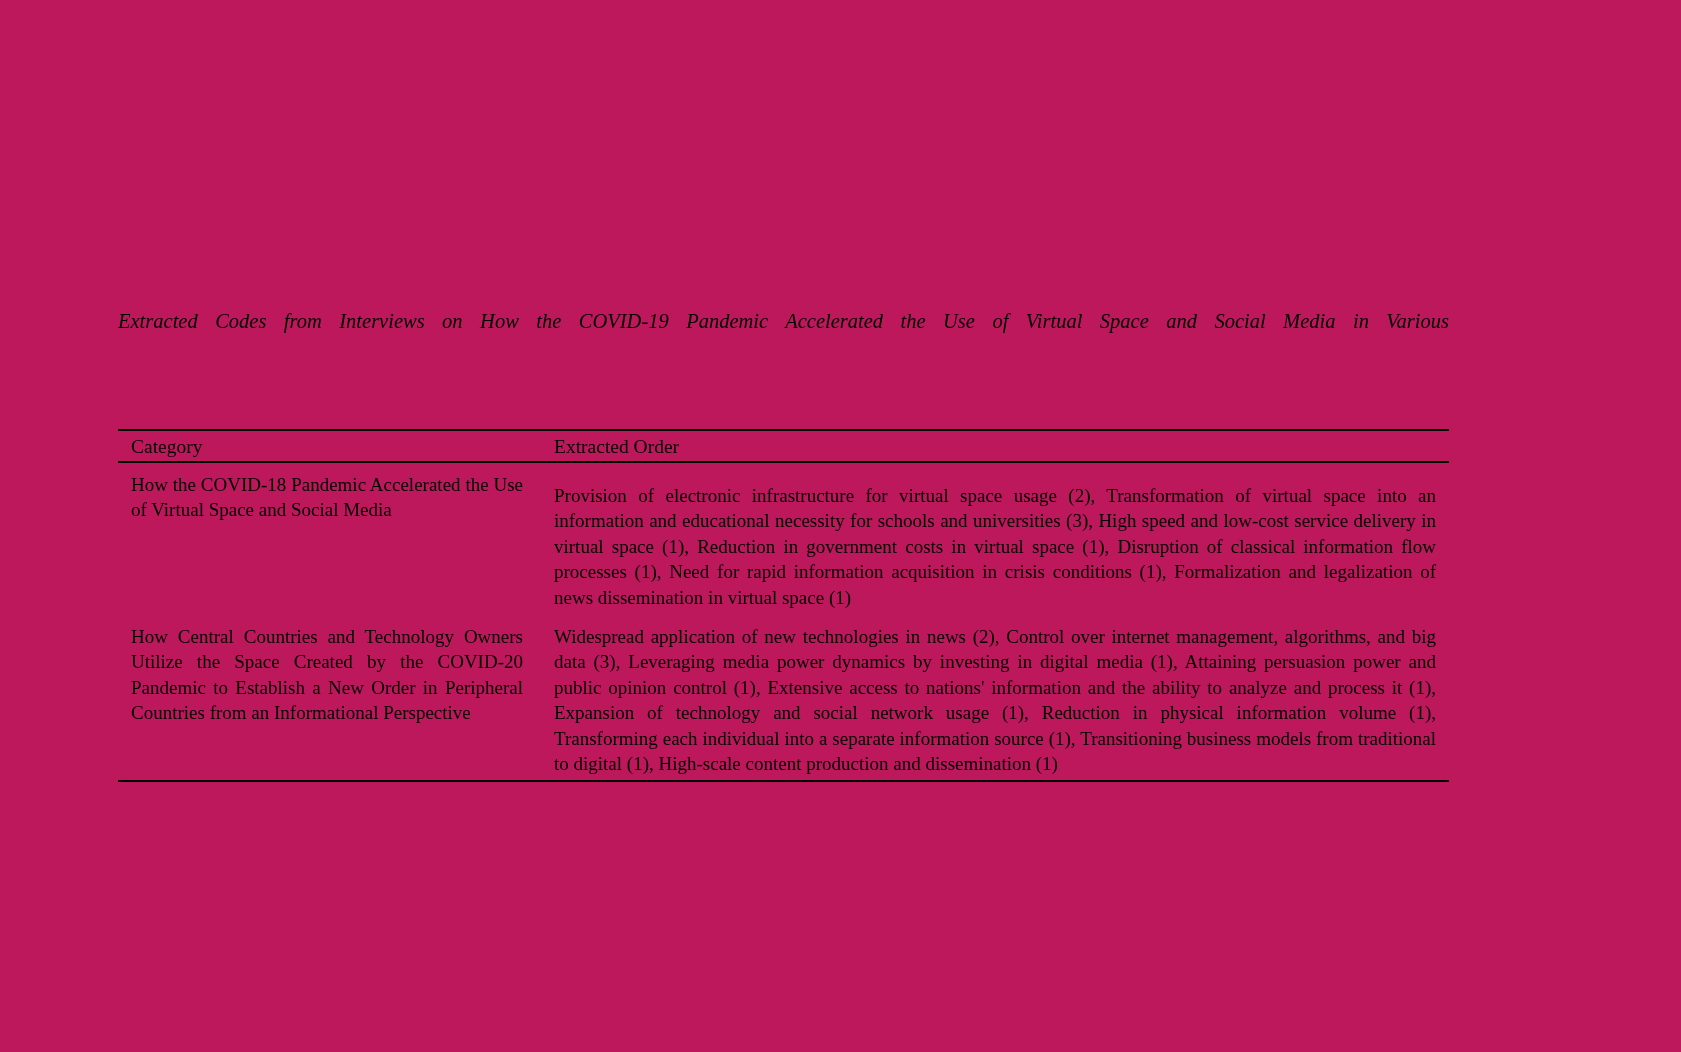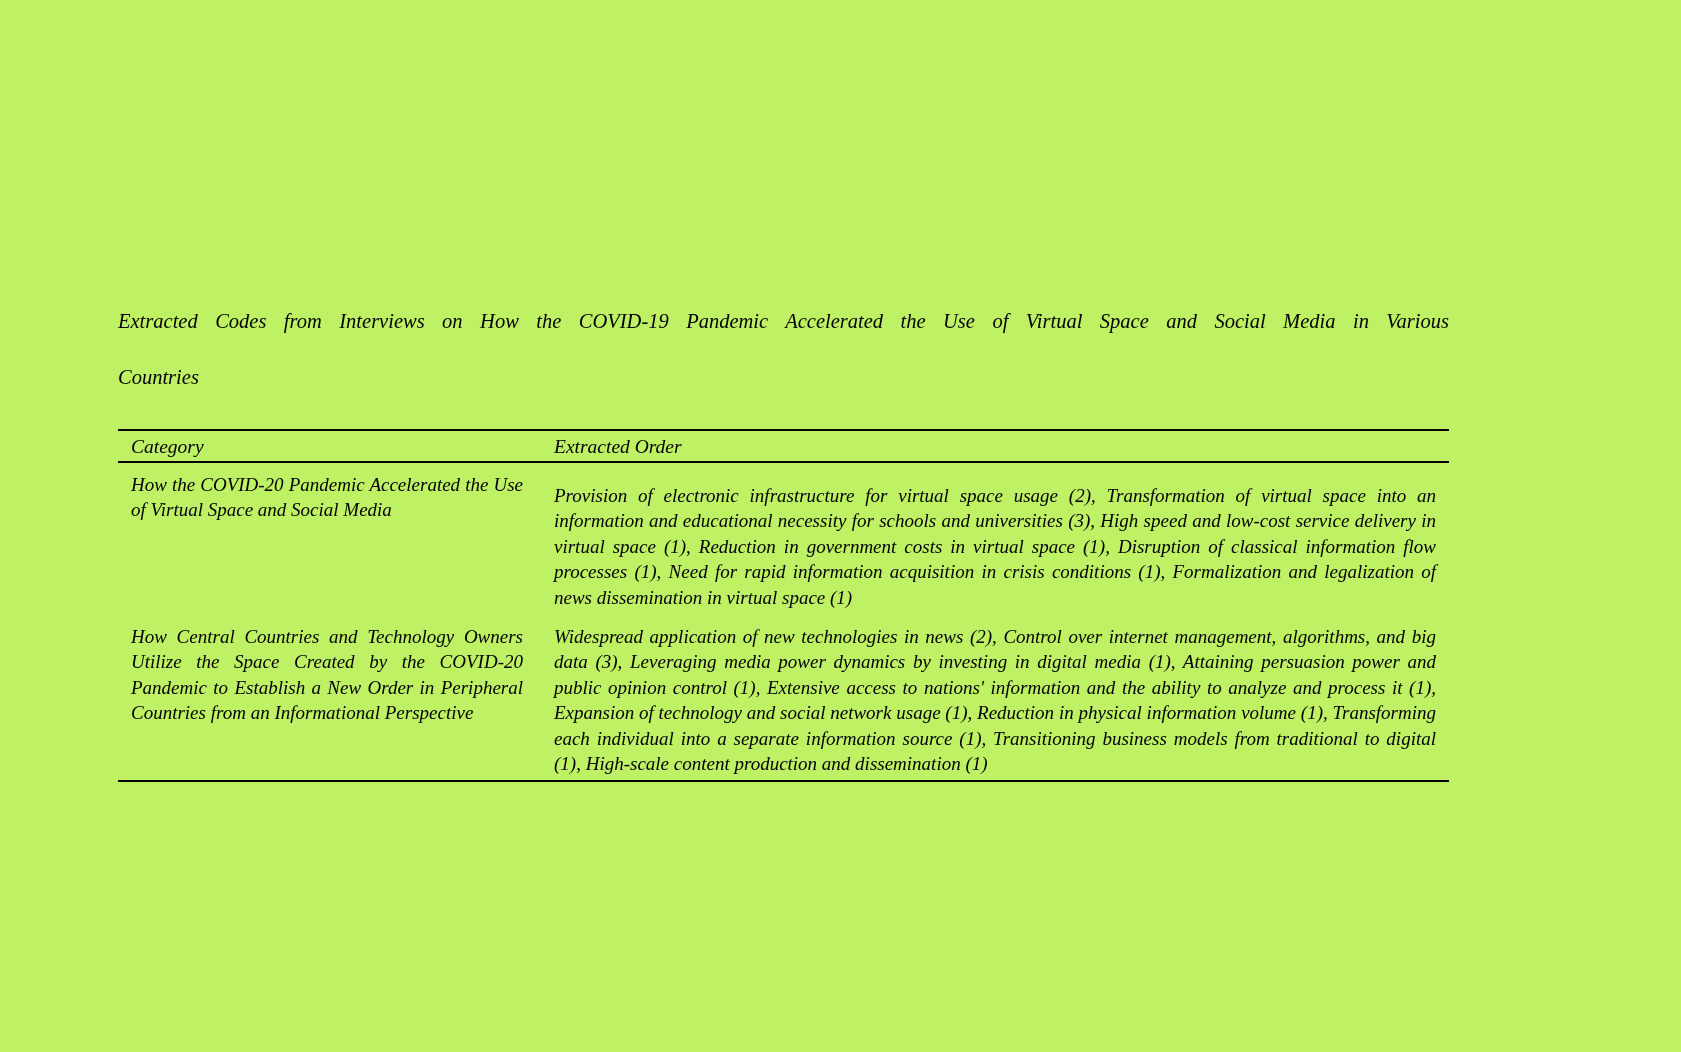--- a/index.html
+++ b/index.html
@@ -8,21 +8,21 @@
     height: 1052px;
     background: #ffffff;
     font-family: "Liberation Serif", "DejaVu Serif", serif;
     color: #000000;
     overflow: hidden;
   }
   .page {
     position: relative;
     width: 1681px;
     height: 1052px;
-    background: #bef264;
+    background: #be185d;
   }
   
   .table-title {
     position: absolute;
     top: 306px;
     left: 118px;
     width: 1331px;
     font-style: italic;
     font-size: 20.5px;
   }
@@ -40,21 +40,20 @@
   table.codes-table {
     position: absolute;
     top: 429px;
     left: 118px;
     width: 1331px;
     border-collapse: collapse;
     table-layout: fixed;
     border-top: 2px solid #000000;
     border-bottom: 2px solid #000000;
     font-size: 19px;
-    font-style: italic;
   }
   col.col-category { width: 423px; }
   thead th {
     font-weight: normal;
     text-align: left;
     vertical-align: top;
     line-height: 22px;
     padding: 5px 13px 3px 13px;
     border-bottom: 2px solid #000000;
     font-size: 19.5px;
@@ -73,37 +72,36 @@
   }
   tr.row-2 td { padding-top: 14px; padding-bottom: 4px; }
 </style>
 </head>
 <body>
 
 <div class="page">
 
   <div class="table-title">
     <div class="t-line1">Extracted Codes from Interviews on How the COVID-19 Pandemic Accelerated the Use of Virtual Space and Social Media in Various</div>
-    <div class="t-line2">Countries</div>
   </div>
 
   <table class="codes-table">
     <colgroup>
       <col class="col-category">
       <col class="col-codes">
     </colgroup>
     <thead>
       <tr>
         <th>Category</th>
         <th>Extracted Order</th>
       </tr>
     </thead>
     <tbody>
       <tr class="row-1">
-        <td class="cell-category">How the COVID-20 Pandemic Accelerated the Use of Virtual Space and Social Media</td>
+        <td class="cell-category">How the COVID-18 Pandemic Accelerated the Use of Virtual Space and Social Media</td>
         <td class="cell-codes">Provision of electronic infrastructure for virtual space usage (2), Transformation of virtual space into an information and educational necessity for schools and universities (3), High speed and low-cost service delivery in virtual space (1), Reduction in government costs in virtual space (1), Disruption of classical information flow processes (1), Need for rapid information acquisition in crisis conditions (1), Formalization and legalization of news dissemination in virtual space (1)</td>
       </tr>
       <tr class="row-2">
         <td class="cell-category">How Central Countries and Technology Owners Utilize the Space Created by the COVID-20 Pandemic to Establish a New Order in Peripheral Countries from an Informational Perspective</td>
         <td class="cell-codes">Widespread application of new technologies in news (2), Control over internet management, algorithms, and big data (3), Leveraging media power dynamics by investing in digital media (1), Attaining persuasion power and public opinion control (1), Extensive access to nations' information and the ability to analyze and process it (1), Expansion of technology and social network usage (1), Reduction in physical information volume (1), Transforming each individual into a separate information source (1), Transitioning business models from traditional to digital (1), High-scale content production and dissemination (1)</td>
       </tr>
     </tbody>
   </table>
 
 </div>

